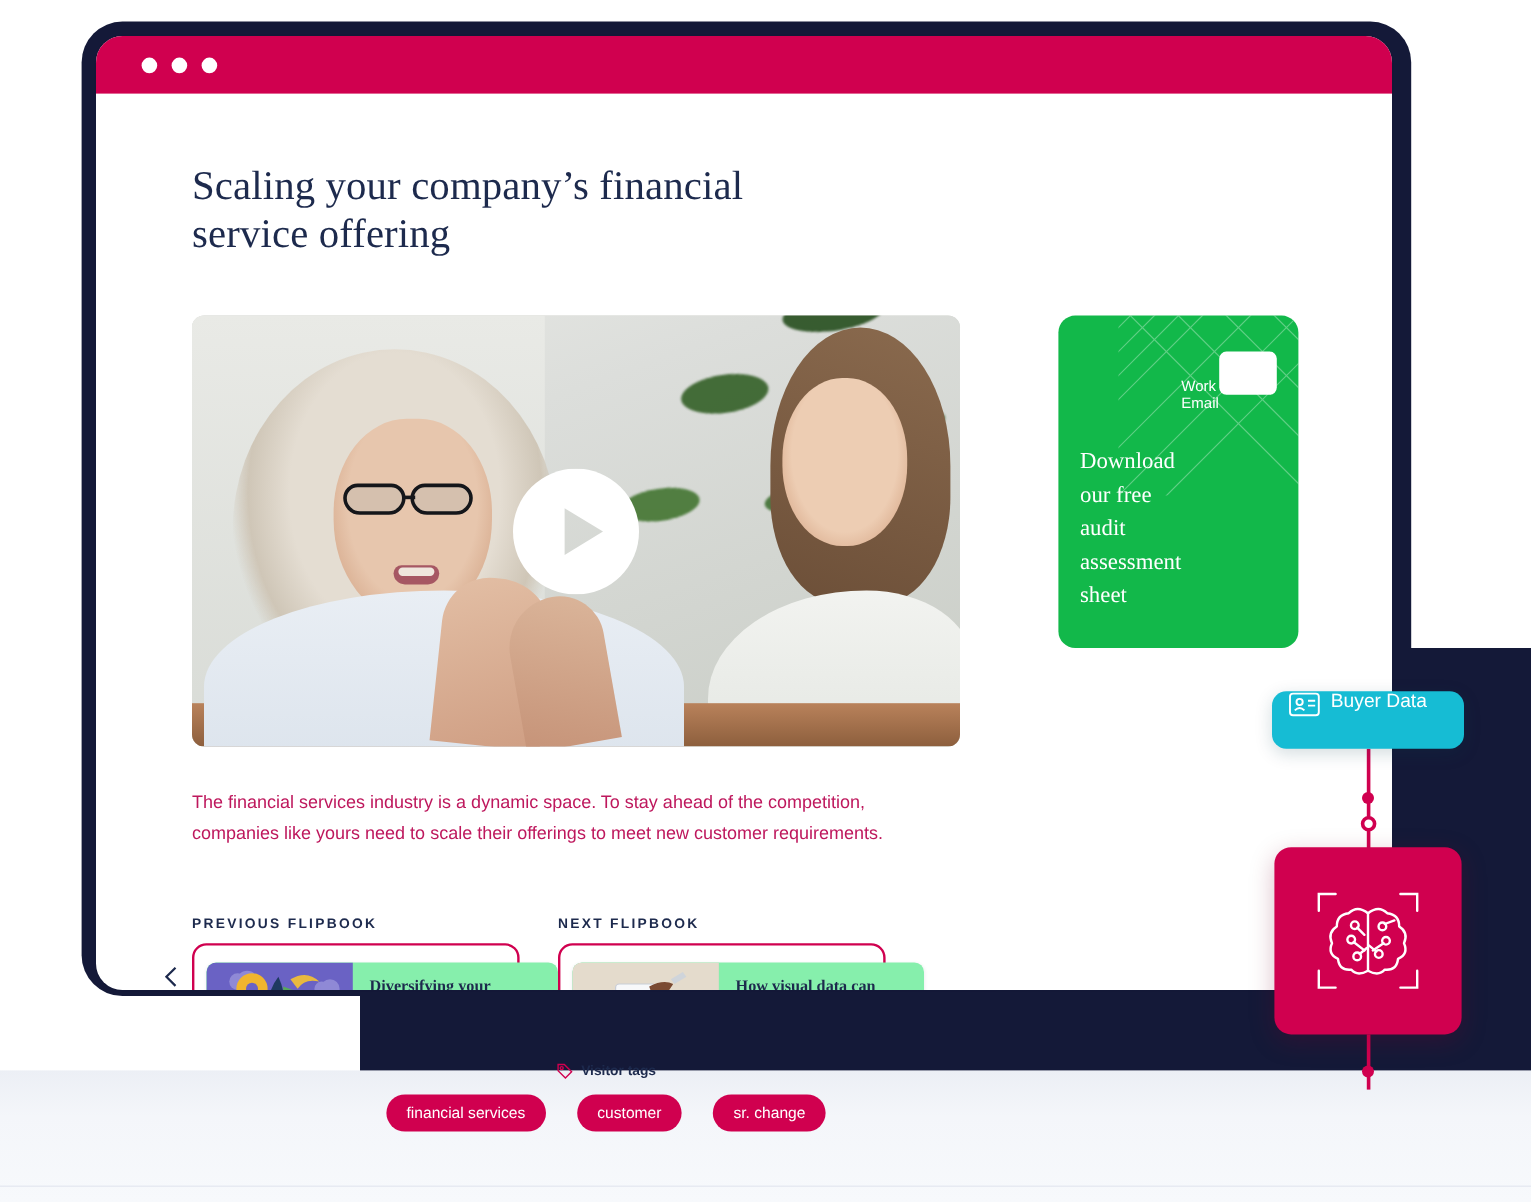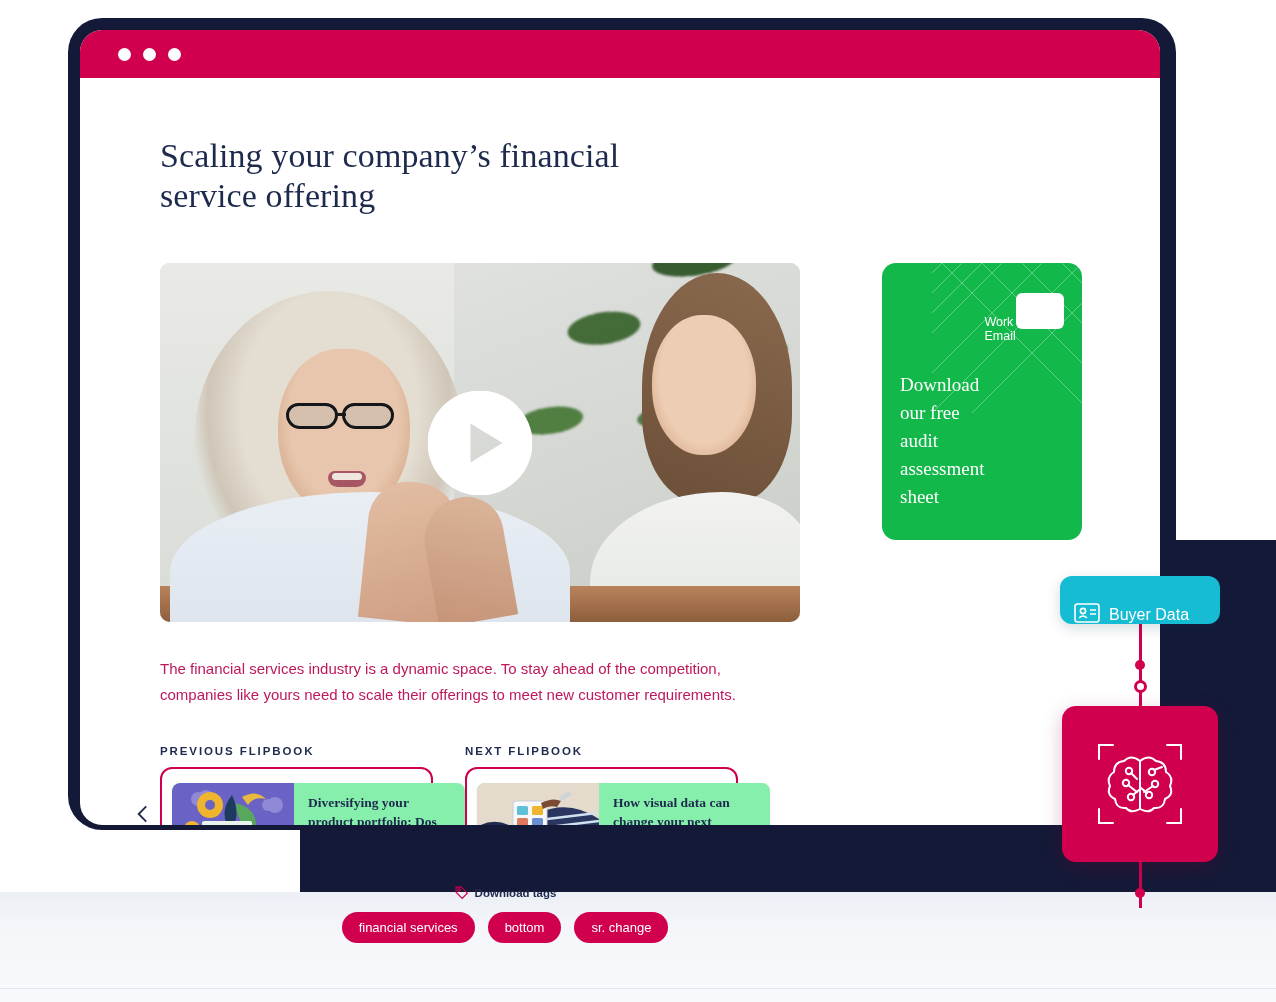--- a/index.html
+++ b/index.html
@@ -182,21 +182,21 @@
     font-family:"Liberation Sans", sans-serif;
   }
 
   
   p.lede {
     margin-top:34px; max-width:620px; color:#be185d; font-size:15px; line-height:26px;
   }
 
   
   .flip-wrap { margin-top:37px; position:relative; display:flex; gap:32px; }
-  .flip-col { width:273px; }
+  .flip-col { width:273px;margin-top:19px; }
   .flip-kicker {
     font-size:11.5px; font-weight:700; letter-spacing:1.9px; color:#1d2a4d;
     text-transform:uppercase; margin-bottom:10px;
   }
   .flip-card {
     border:2px solid #d0004f; border-radius:12px; height:96px; position:relative;
   }
   .flip-inner {
     position:absolute; left:10px; top:14px; right:-34px;
     background:#86efac; border-radius:8px; height:76px; display:flex; overflow:hidden;
@@ -211,21 +211,21 @@
   .arrow {
     position:absolute; top:56px; width:26px; height:26px; cursor:pointer;
     color:#1d2a4d;
   }
   .arrow-prev { left:-30px; }
   .arrow-next { right:-30px; }
 
   
   .buyer-chip {
     position:absolute; left:1060px; top:576px; width:160px; height:48px;
-    background:#16bcd4; border-radius:12px; display:flex; align-items:flex-end;
+    background:#16bcd4; border-radius:12px; display:flex; align-items:flex-start;
     gap:9px; padding-left:14px; color:#ffffff; font-size:16px; z-index:8;
     box-shadow:0 4px 14px rgba(9,60,80,.18); cursor:pointer;
   }
   .connector {
     position:absolute; left:1136px; top:624px; width:8px; height:86px; z-index:7;
   }
   .conn-line { position:absolute; left:2.5px; top:0; width:3px; height:86px; background:#d0004f; }
   .conn-dot {
     position:absolute; left:-1px; top:36px; width:10px; height:10px; border-radius:50%;
     background:#d0004f;
@@ -248,21 +248,21 @@
 
   
   .tags-zone {
     position:absolute; left:305px; top:885px; width:400px; z-index:9; text-align:center;
   }
   .tags-head {
     display:inline-flex; align-items:center; gap:6px; font-size:11.5px; font-weight:700;
     color:#1d2a4d; margin-bottom:12px;
   }
   .tags-rows { display:flex; flex-direction:column; gap:9px; align-items:center; }
-  .tag-row { display:flex; gap:13px; justify-content:space-between; flex-wrap:nowrap; }
+  .tag-row { display:flex; gap:26px; justify-content:space-between; flex-wrap:nowrap; }
   .tag-pill {
     background:#d0004f; color:#ffffff; border-radius:999px; padding:8px 17px;
     font-size:13px; white-space:nowrap; cursor:pointer;
   }
 </style>
 </head>
 <body>
 
 <div id="stage">
 
@@ -477,24 +477,24 @@
     <div class="conn-line"></div>
     <div class="conn-dot"></div>
   </div>
 
   <div class="tags-zone">
     <div class="tags-head">
       <svg width="15" height="15" viewBox="0 0 18 18" fill="none" stroke="#d0004f" stroke-width="1.4">
         <path d="M2.5 2.5 h6.2 L16 9.8 l-6.2 6.2 L2.5 8.7 z"></path>
         <circle cx="6.1" cy="6.1" r="1.5"></circle>
       </svg>
-      <span>Download tags</span>
+      <span>Visitor tags</span>
     </div>
     <div class="tags-rows">
       <div class="tag-row">
         <span class="tag-pill">financial services</span>
-        <span class="tag-pill">bottom</span>
+        <span class="tag-pill">customer</span>
         <span class="tag-pill">sr. change</span>
       </div>
     </div>
   </div>
 
 </div>
 
 </body></html>

